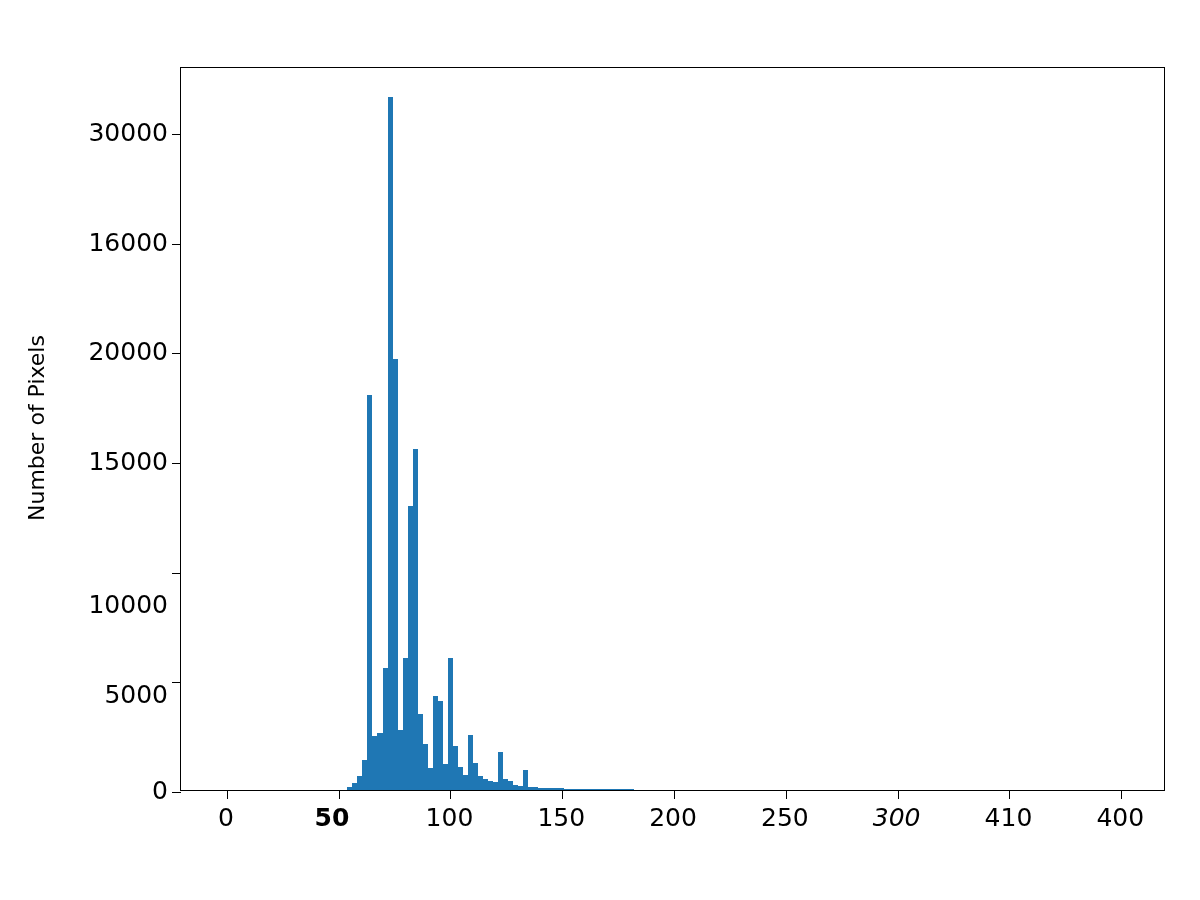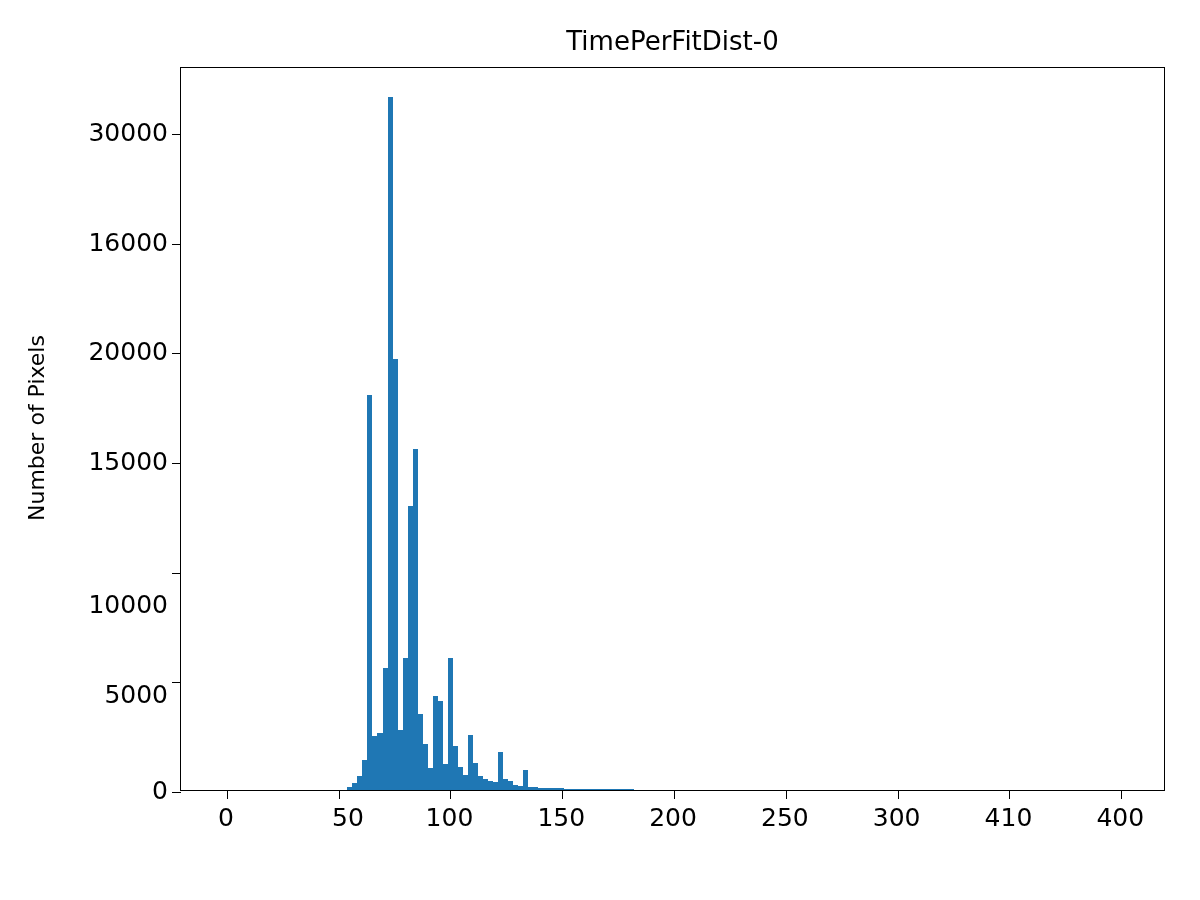--- a/index.html
+++ b/index.html
@@ -126,39 +126,38 @@
     top: 791px;
     width: 985px;
     height: 50px;
   }
 </style>
 </head>
 <body>
 
 <div id="figure">
 
-  <div id="chart-title">TimePerFitDist-0</div>
 
   <div class="ytick-labels-holder">
       <div class="ytick-label" style="top: 711px; width: 150px;">0</div>
       <div class="ytick-label" style="top: 601.303px; width: 150px; margin-top: 14px;">5000</div>
       <div class="ytick-label" style="top: 478px; width: 150px; margin-top: 47px;">10000</div>
       <div class="ytick-label" style="top: 381.909px; width: 150px;">15000</div>
       <div class="ytick-label" style="top: 272.212px; width: 150px;">20000</div>
       <div class="ytick-label" style="top: 162.515px; width: 150px;">16000</div>
       <div class="ytick-label" style="top: 52.8182px; width: 150px;">30000</div>
     </div>
   <div class="xtick-labels-holder">
       <div class="xtick-label" style="left: 45.84px;">0</div>
-      <div class="xtick-label" style="left: 168px;">50</div>
+      <div class="xtick-label" style="left: 152px; font-weight: bold;">50</div>
       <div class="xtick-label" style="left: 269.449px;">100</div>
       <div class="xtick-label" style="left: 381.254px;">150</div>
       <div class="xtick-label" style="left: 493.059px;">200</div>
       <div class="xtick-label" style="left: 604.864px; text-align: center;">250</div>
-      <div class="xtick-label" style="left: 716.669px;">300</div>
+      <div class="xtick-label" style="left: 716.669px; font-style: italic;">300</div>
       <div class="xtick-label" style="left: 828.473px;">410</div>
       <div class="xtick-label" style="left: 940.278px;">400</div>
     </div>
 
   <div id="plot-frame">
     <div id="plot-area">
         <div class="bar" style="left: 166.31px; width: 5.03121px; height: 2.63273px; background: rgb(31, 119, 180);"></div>
         <div class="bar" style="left: 171.341px; width: 5.03121px; height: 6.58182px; background: rgb(31, 119, 180);"></div>
         <div class="bar" style="left: 176.372px; width: 5.03121px; height: 14.2606px; background: rgb(31, 119, 180);"></div>
         <div class="bar" style="left: 181.403px; width: 5.03121px; height: 29.6182px; background: rgb(31, 119, 180);"></div>

